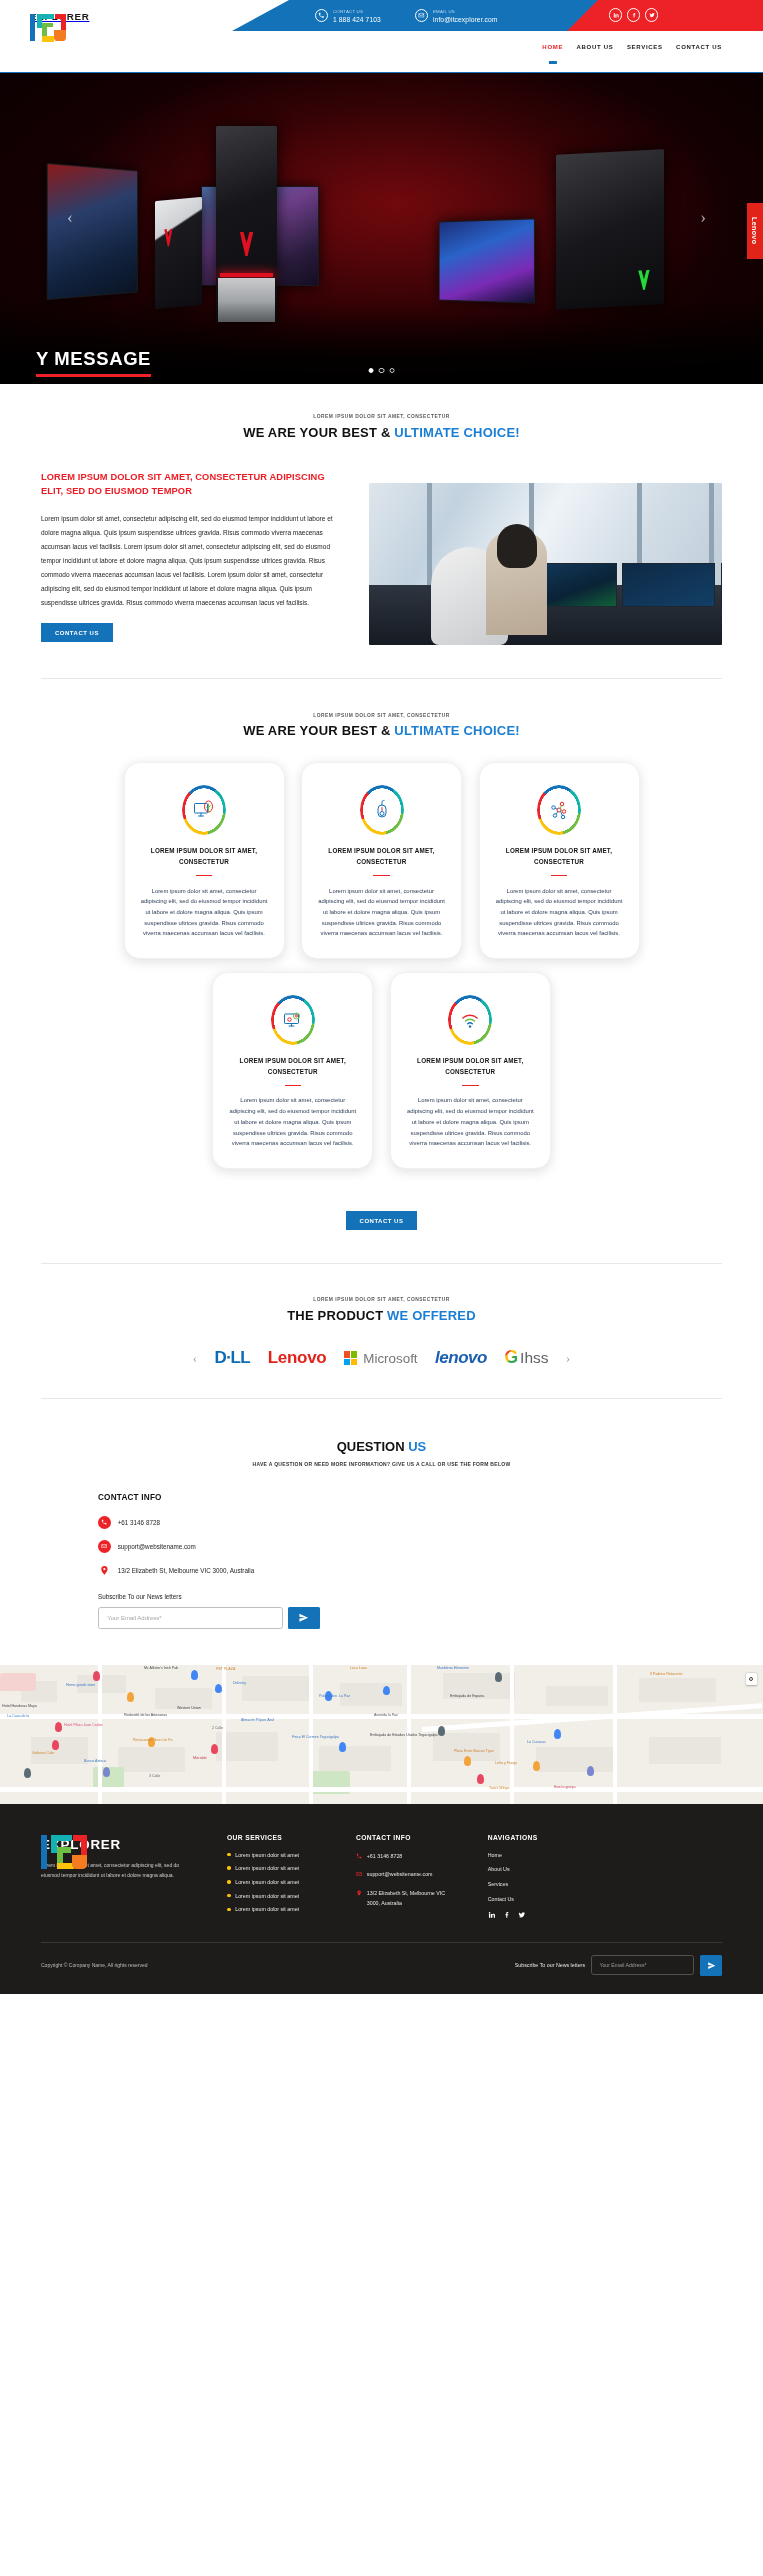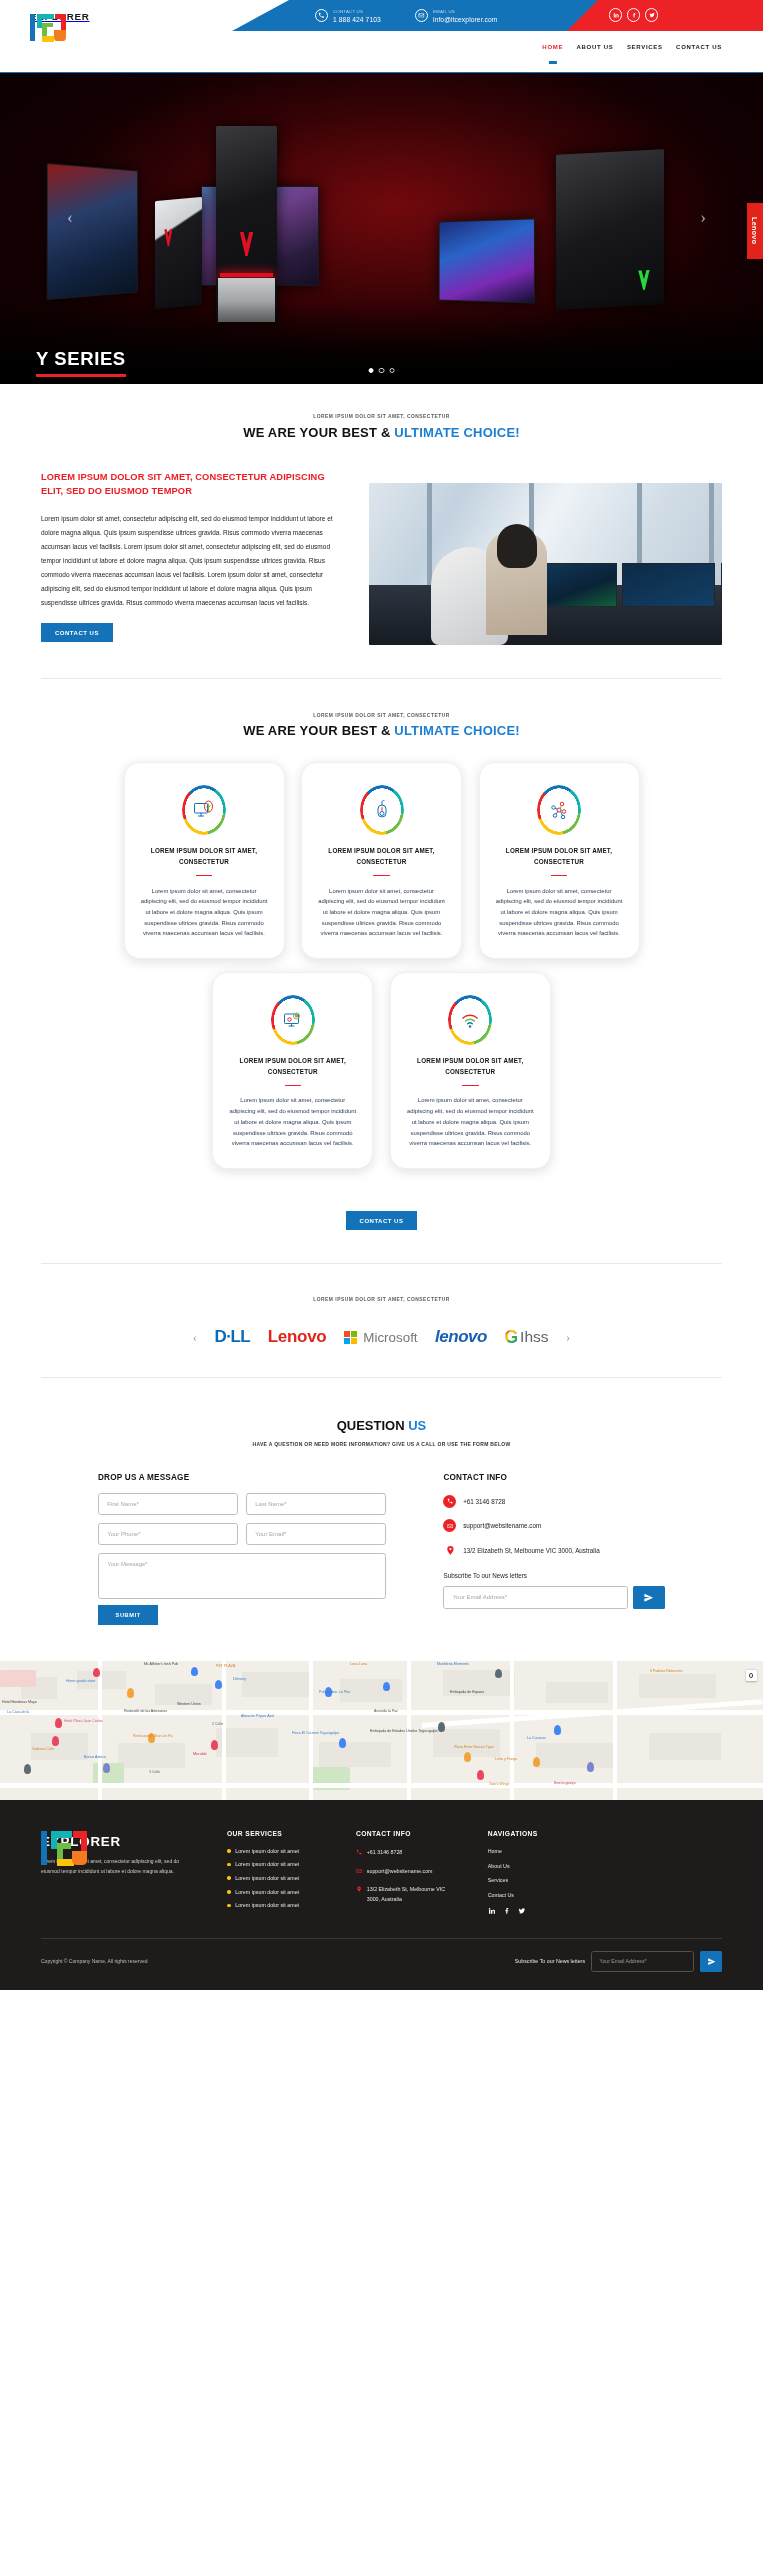--- a/index.html
+++ b/index.html
@@ -471,21 +471,21 @@
     <div class="glowfloor"></div>
 
     <div class="lenovo-tab">
       <span>Lenovo</span>
     </div>
 
     <div class="hero-arrow left">‹</div>
     <div class="hero-arrow right">›</div>
 
     <div class="hero-title">
-      <span>Y SERIES</span>
+      <span>Y MESSAGE</span>
       <span class="bar"></span>
     </div>
 
     <div class="hero-dots">
       <i class="on"></i>
       <i></i>
       <i></i>
     </div>
   </div>
 
@@ -625,20 +625,23 @@
 
     <div class="center-btn">
       <button class="btn-primary">CONTACT US</button>
     </div>
   </div>
 
   <div class="hr-soft"></div>
 
   <div class="sec" style="padding-top:33px;">
     <div class="eyebrow">LOREM IPSUM DOLOR SIT AMET, CONSECTETUR</div>
+    <div class="sec-title">
+      <span>THE PRODUCT </span><span class="accent">WE OFFERED</span>
+    </div>
 
     <div class="brands">
       <span class="car-arrow">‹</span>
       <span class="brand">
         <span class="brand-dell">D∙LL</span>
       </span>
       <span class="brand">
         <span class="brand-lenovo-red">Lenovo</span>
       </span>
       <span class="brand brand-ms">
@@ -663,35 +666,20 @@
 
   <div class="hr-soft" style="margin-top:27px;"></div>
 
   <div class="contact-sec">
     <div class="contact-title">
       <span>QUESTION </span><span class="accent">US</span>
     </div>
     <div class="contact-sub">HAVE A QUESTION OR NEED MORE INFORMATION? GIVE US A CALL OR USE THE FORM BELOW</div>
 
     <div class="contact-grid">
-      <div class="cg-left">
-        <div class="block-h">DROP US A MESSAGE</div>
-        <form class="frm">
-          <div class="frm-row">
-            <input type="text" placeholder="First Name*" style="">
-            <input type="text" placeholder="Last Name*" style="">
-          </div>
-          <div class="frm-row">
-            <input type="text" placeholder="Your Phone*" style="">
-            <input type="text" placeholder="Your Email*" style="">
-          </div>
-          <textarea placeholder="Your Message*" style=""></textarea>
-          <button type="button" class="btn-submit">SUBMIT</button>
-        </form>
-      </div>
 
       <div class="cg-right">
         <div class="block-h">CONTACT INFO</div>
         <div class="ci-list">
           <div class="ci-item">
             <span class="ci-ico">
               <svg viewBox="0 0 24 24">
                   <path d="M6.6 10.8c1.4 2.8 3.8 5.2 6.6 6.6l2.2-2.2c.3-.3.7-.4 1-.2 1.2.4 2.4.6 3.6.6.6 0 1 .4 1 1V20c0 .6-.4 1-1 1C10.6 21 3 13.4 3 4c0-.6.4-1 1-1h3.5c.6 0 1 .4 1 1 0 1.3.2 2.5.6 3.6.1.4 0 .8-.2 1l-2.3 2.2z"></path>
                 </svg>
             </span>

